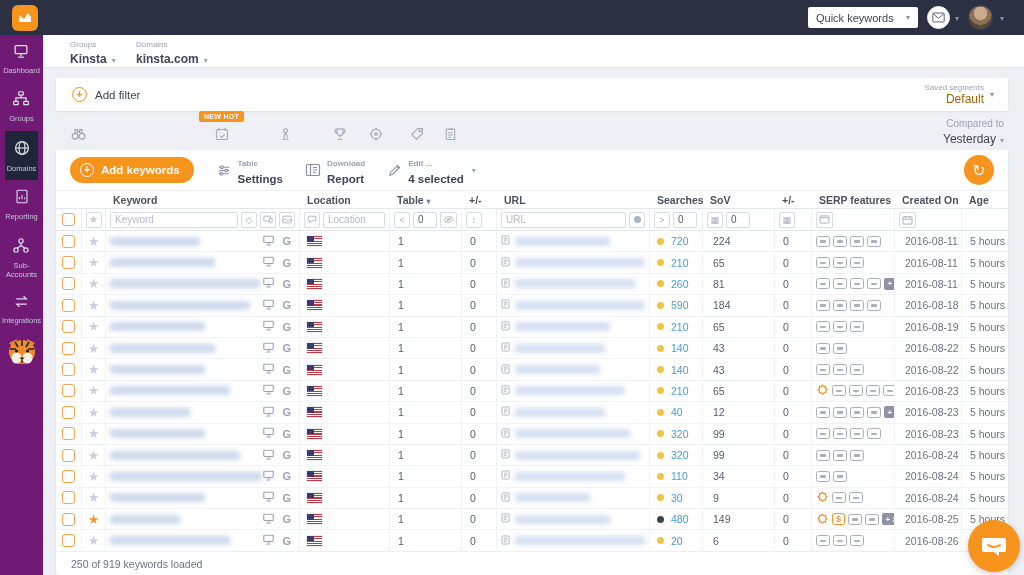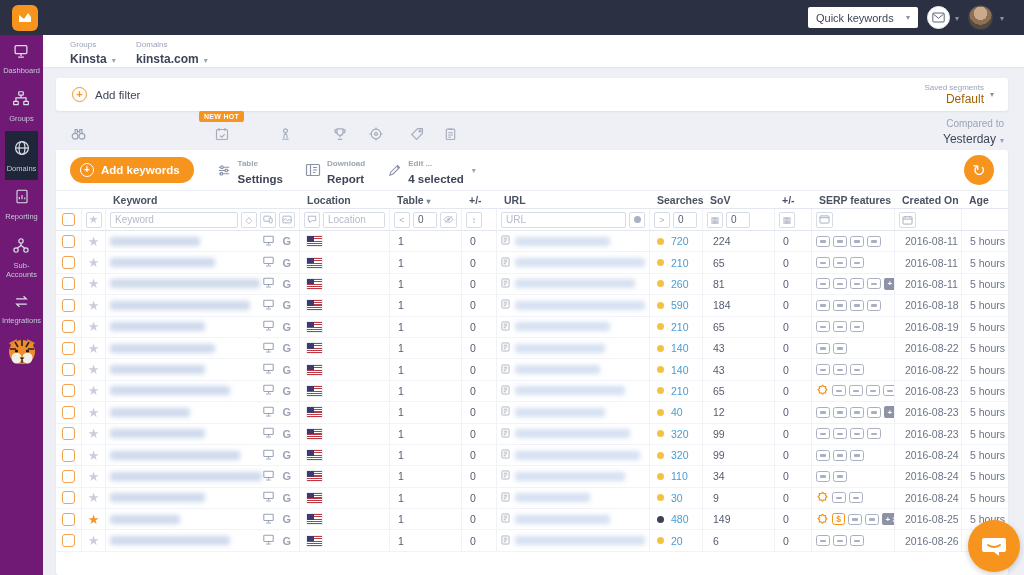--- a/index.html
+++ b/index.html
@@ -1281,20 +1281,23 @@
         </div>
         <div class="tc datecell" style="padding-left:10px;">
           <span>2016-08-26</span>
         </div>
         <div class="tc agecell" style="padding-left:8px;">
           <span>5 hours</span>
         </div>
       </div>
     </div>
 
+  <div id="footer">
+    <span>250 of 919 keywords loaded</span>
+  </div>
 </div>
 
 <button id="chatbub">
   <svg width="26" height="24" viewBox="0 0 26 24">
     <path d="M3 4 h20 a2 2 0 0 1 2 2 v10 a2 2 0 0 1-2 2 h-5 v4 l-5-4 H3 a2 2 0 0 1-2-2 V6 a2 2 0 0 1 2-2z" fill="#fff"></path>
     <path d="M7 11 q6 4 12 0" fill="none" stroke="#f7941e" stroke-width="2" stroke-linecap="round"></path>
   </svg>
 </button>
 
 </body></html>

